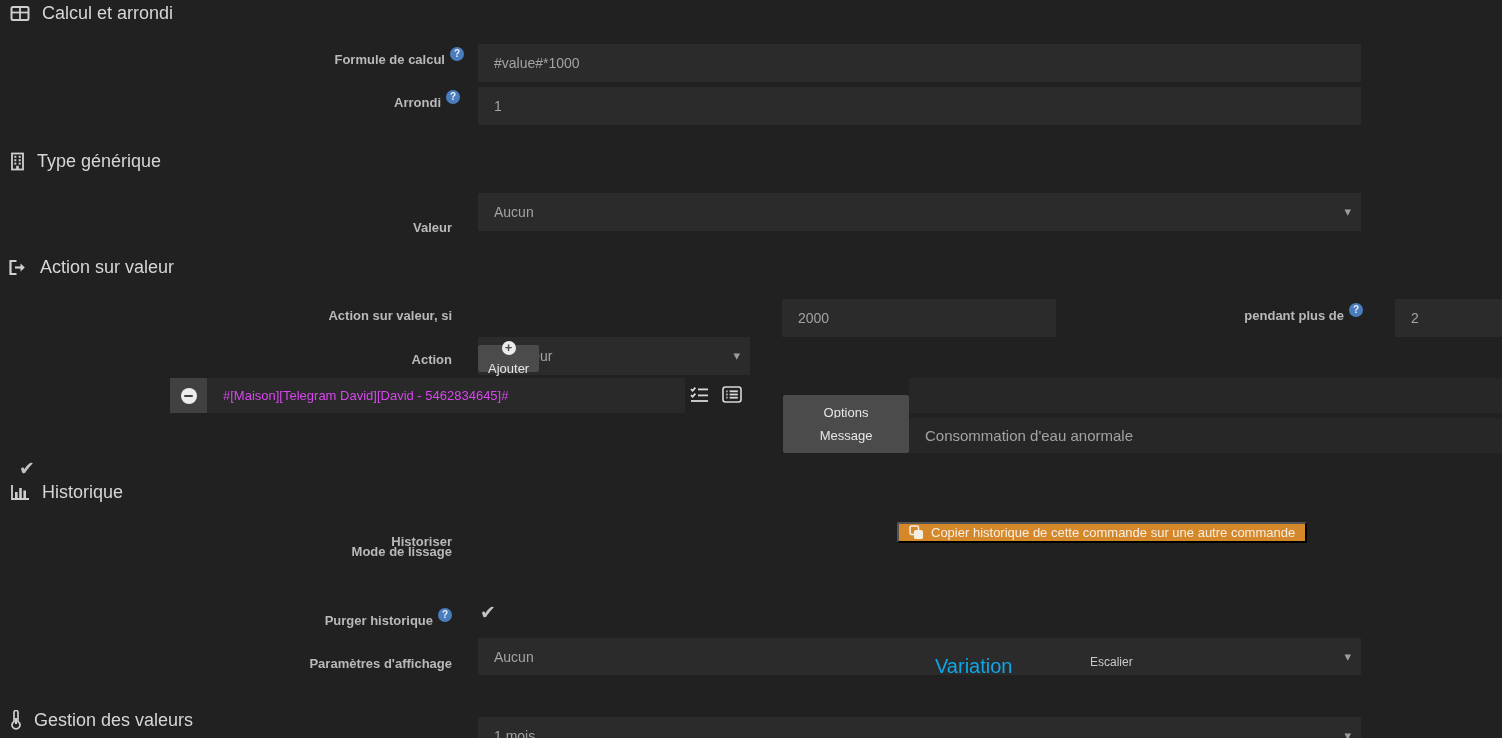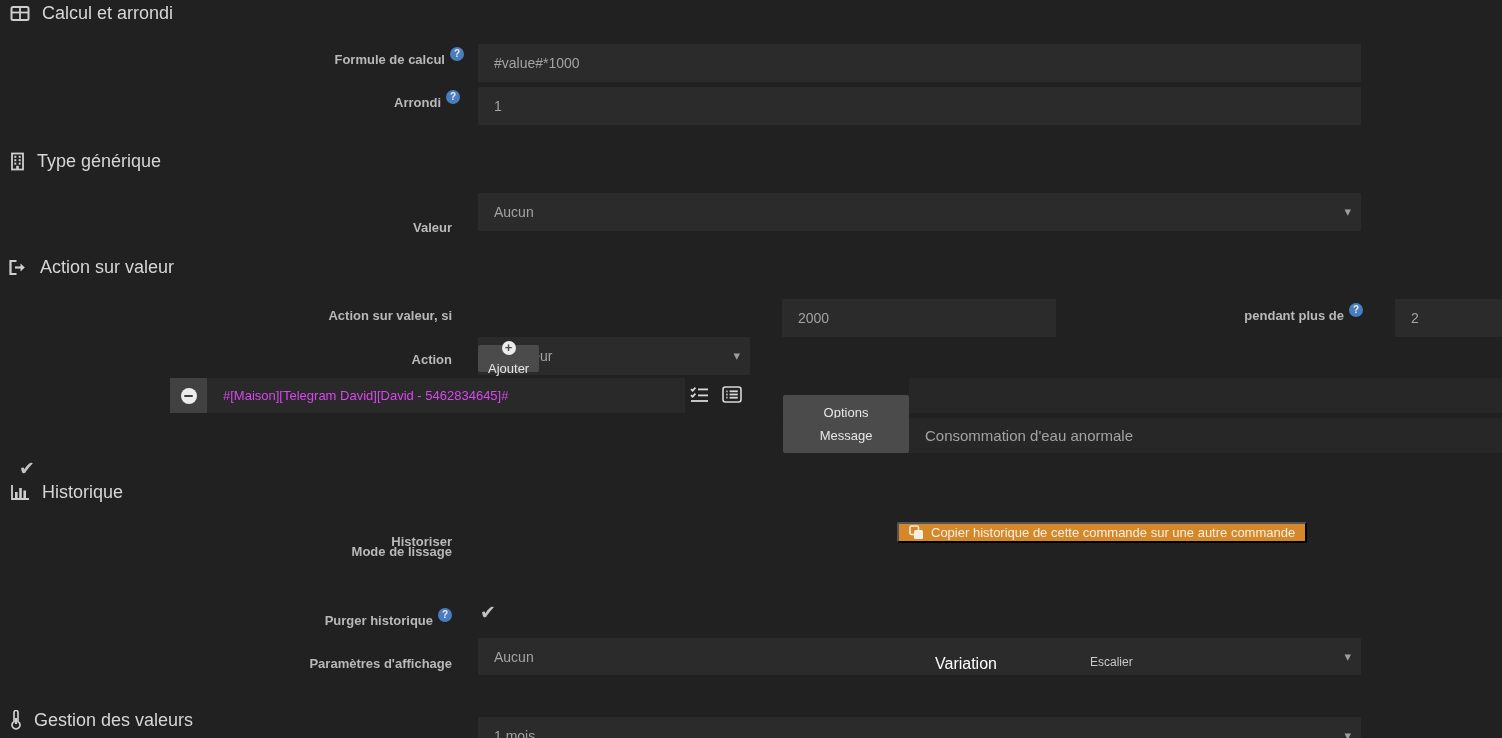--- a/index.html
+++ b/index.html
@@ -273,21 +273,21 @@
 </div>
 <div class="abs field select" style="left:478px; top:604px; width:883px; height:37px;">
   <span>1 mois</span>
 </div>
 
 <div class="abs flabel" style="left:0; top:656px; width:452px;">
   <span>Paramètres d'affichage</span>
 </div>
 
 
-<span class="abs" style="left:935px; top:655px; color:#ffffff; font-size:16px;">Variation</span>
+<span class="abs" style="left:935px; top:655px; color:#0ea5e9; font-size:20px;">Variation</span>
 <span class="abs cb" style="left:1008px; top:652px; width:20px; height:20px;"></span>
 <span class="abs" style="left:1090px; top:655px; color:#c9c9c9; font-size:12px;">Escalier</span>
 <span class="abs cb" style="left:1150px; top:652px; width:20px; height:20px;"></span>
 
 
 <div class="abs sec-header" style="left:10px; top:708px;">
   <span class="sec-icon">
     <svg width="12" height="20" viewBox="0 0 12 20" fill="none" stroke="currentColor" stroke-width="1.7">
       <path d="M4 2.5 a2 2 0 0 1 4 0 V11.5 a4 4 0 1 1 -4 0 Z"></path>
       <line x1="6" y1="8" x2="6" y2="14" stroke-width="2.2"></line>

